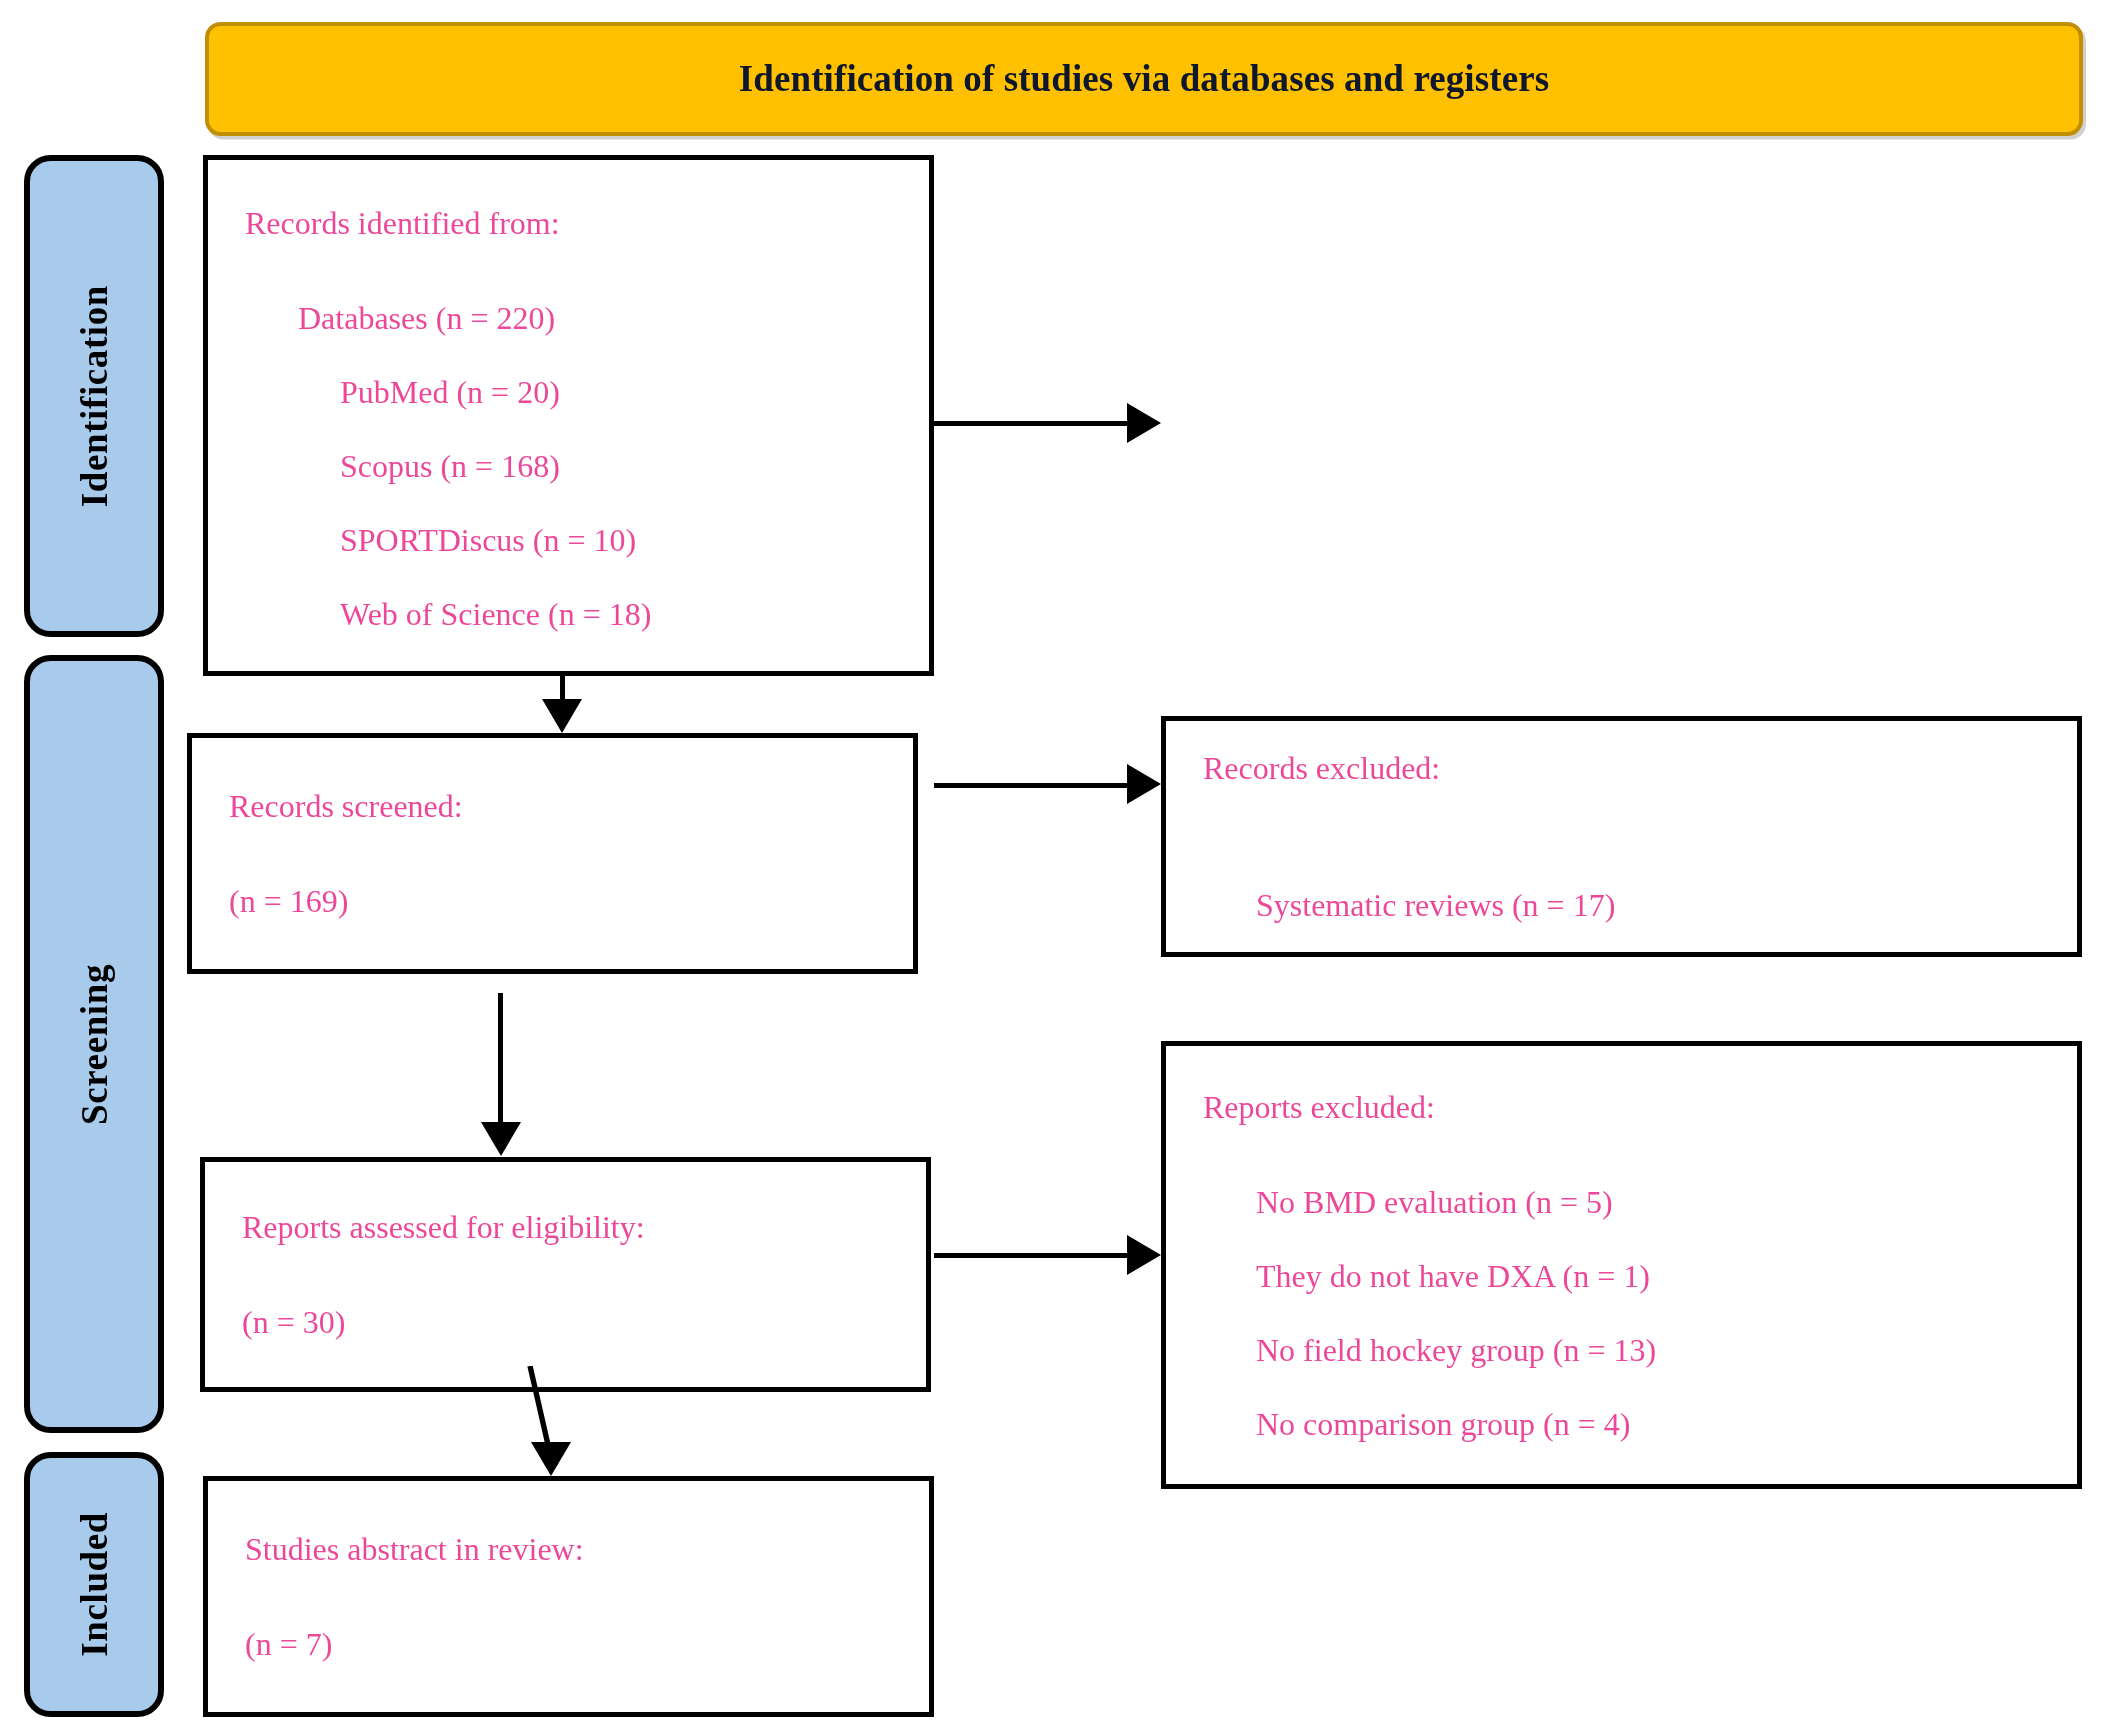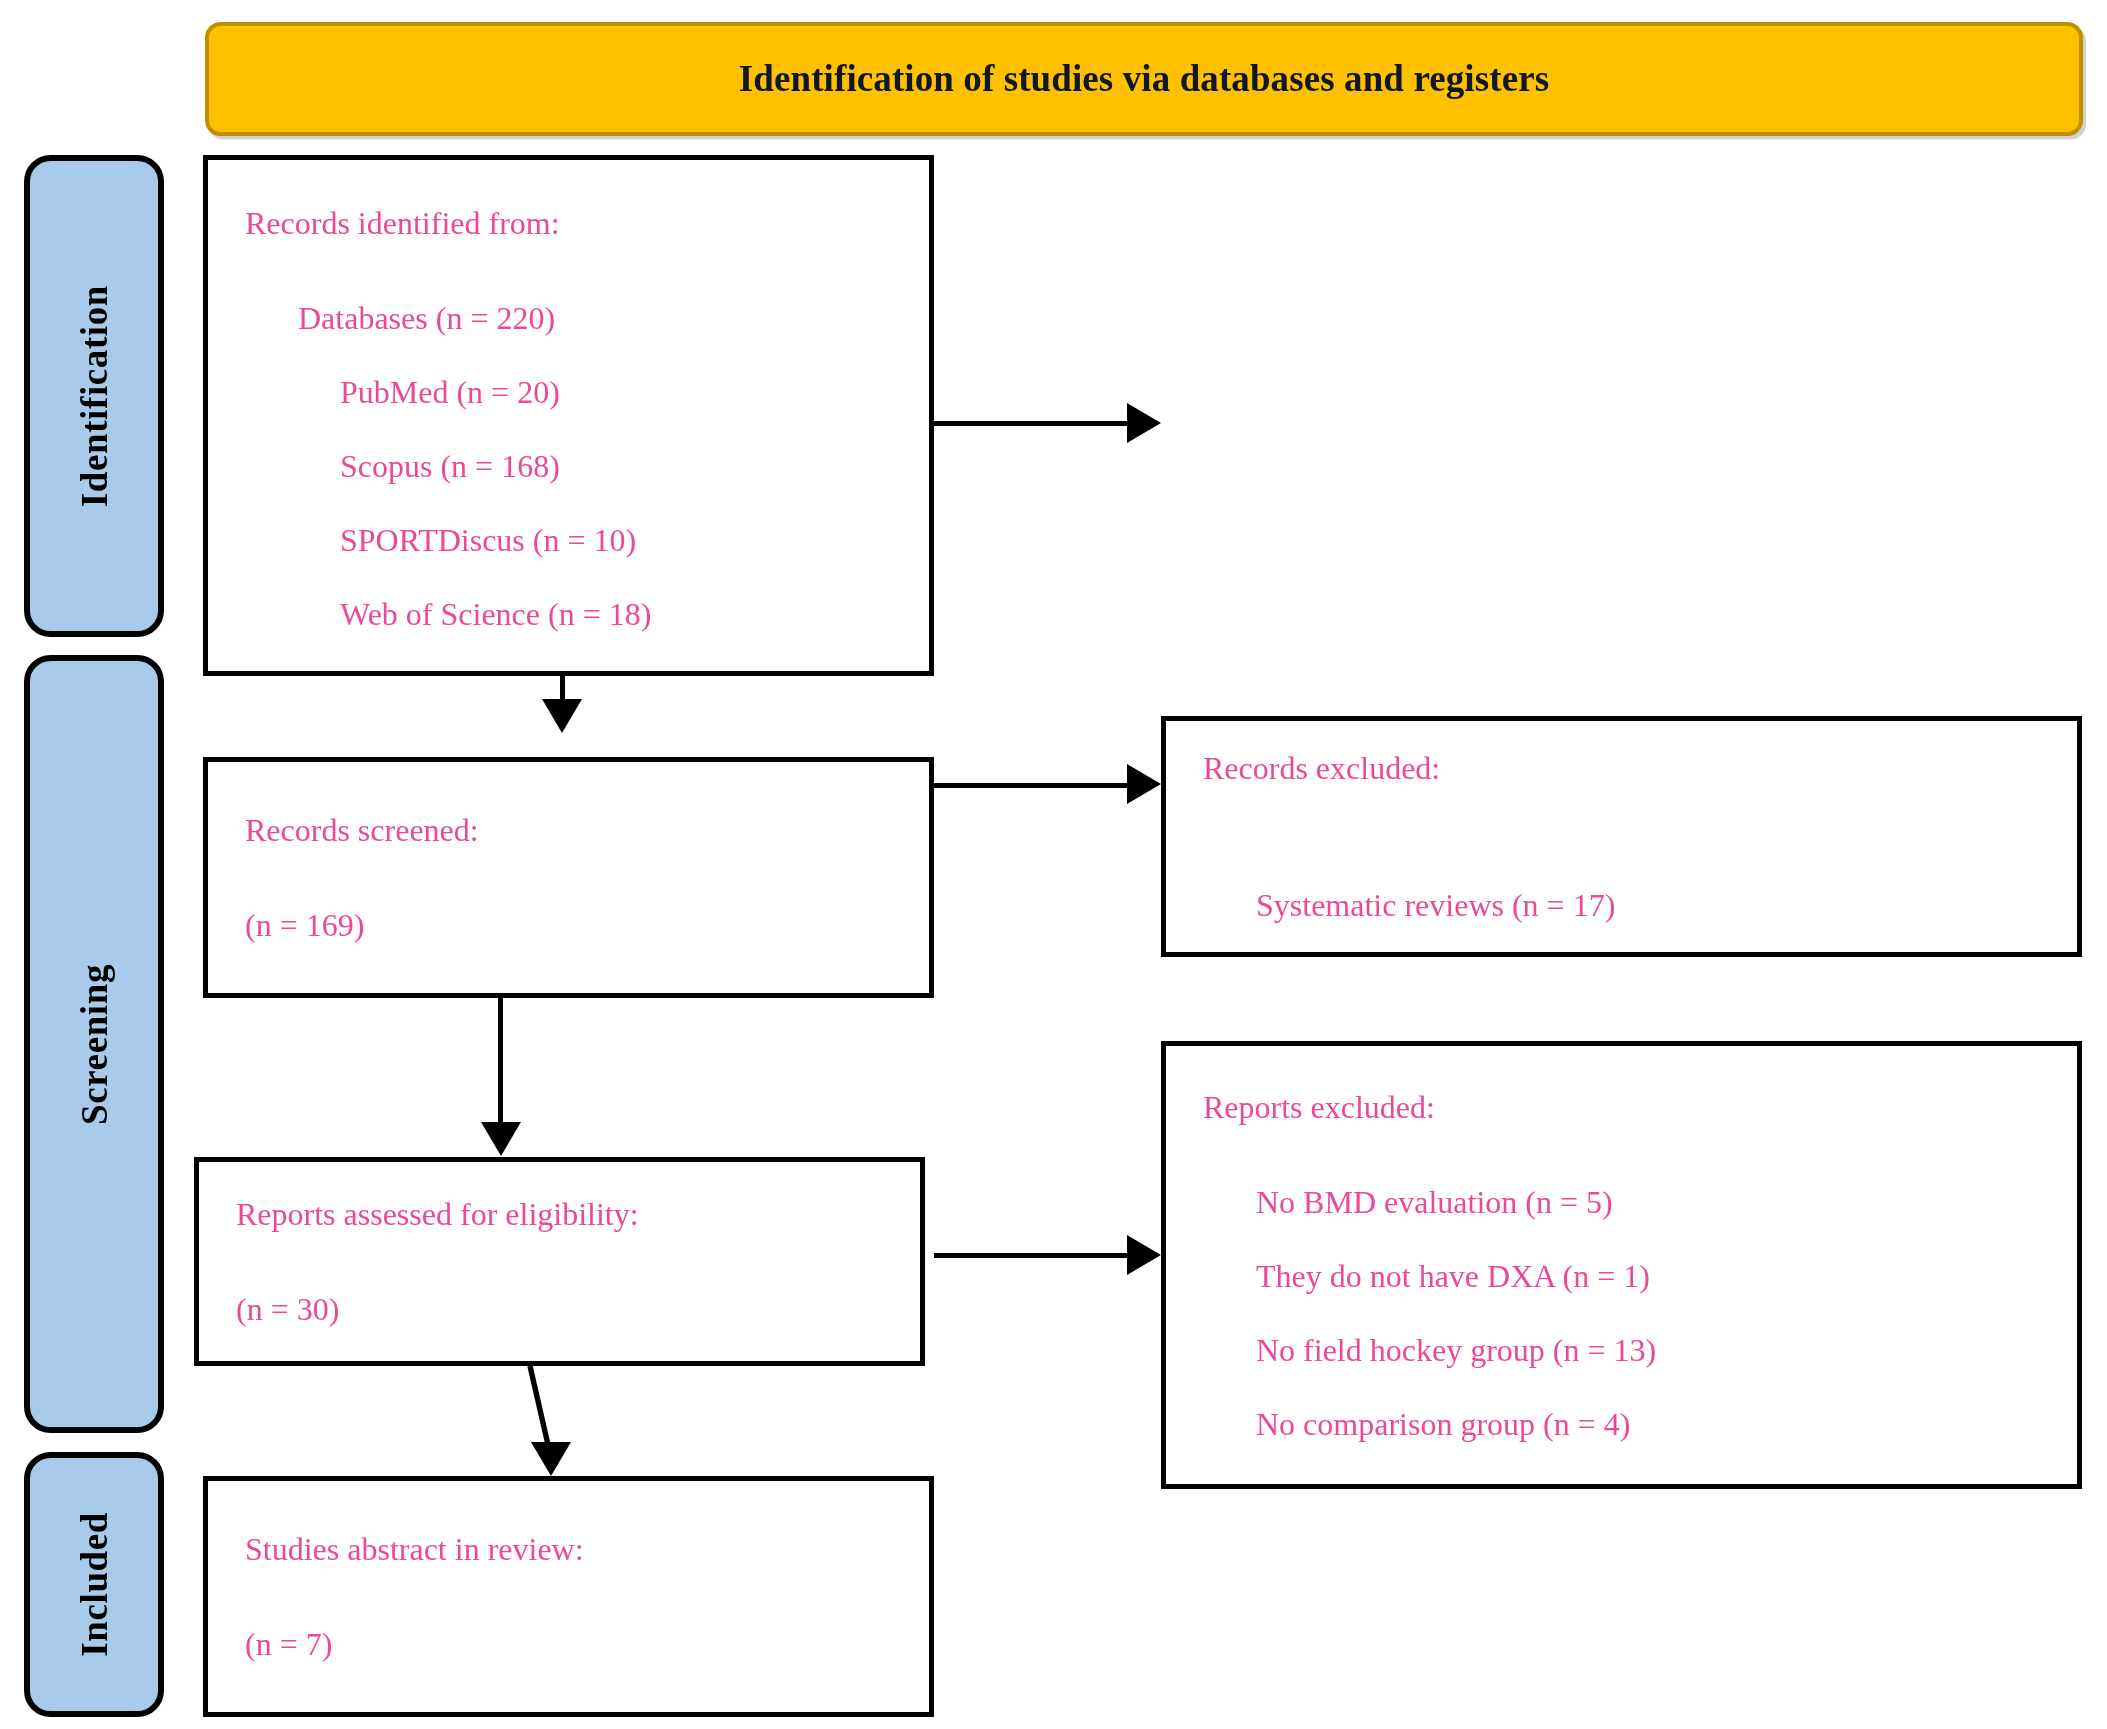--- a/index.html
+++ b/index.html
@@ -153,38 +153,38 @@
       <div class="gap-m"></div>
       <div class="line sub">Scopus (n = 168)</div>
       <div class="gap-m"></div>
       <div class="line sub">SPORTDiscus (n = 10)</div>
       <div class="gap-m"></div>
       <div class="line sub">Web of Science (n = 18)</div>
     </div>
   </div>
 
 
-  <div class="box" style="left:203px; top:733px; width:731px; height:241px;margin-top:24px;">
+  <div class="box" style="left:187px; top:733px; width:731px; height:241px;">
     <div class="box-inner">
       <div class="line plain">Records screened:</div>
       <div class="gap-l"></div>
       <div class="line plain">(n = 169)</div>
     </div>
   </div>
 
   <div class="box" style="left:1161px; top:716px; width:921px; height:241px;">
     <div class="box-inner">
       <div class="line head">Records excluded:</div>
       <div class="gap-l"></div>
       <div class="gap-m"></div>
       <div class="line sub2">Systematic reviews (n = 17)</div>
     </div>
   </div>
 
-  <div class="box" style="left:194px; top:1157px; width:731px; height:209px;">
+  <div class="box" style="left:200px; top:1157px; width:731px; height:235px;">
     <div class="box-inner">
       <div class="line plain">Reports assessed for eligibility:</div>
       <div class="gap-l"></div>
       <div class="line plain">(n = 30)</div>
     </div>
   </div>
 
   <div class="box" style="left:1161px; top:1041px; width:921px; height:448px;padding-left:28px;">
     <div class="box-inner">
       <div class="line head">Reports excluded:</div>

